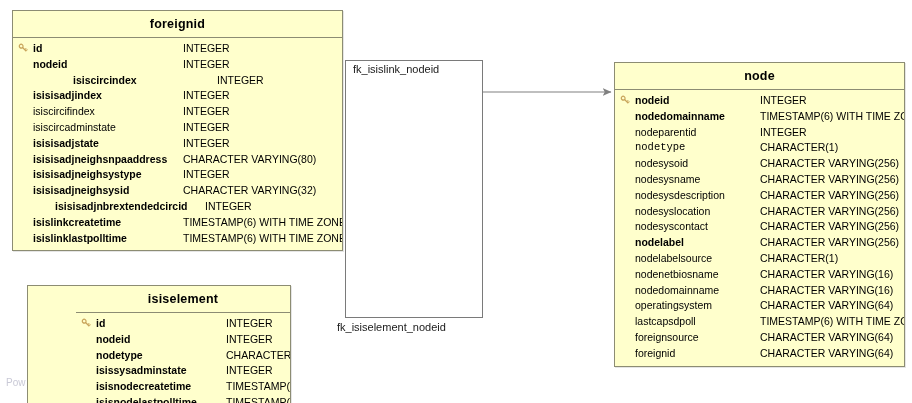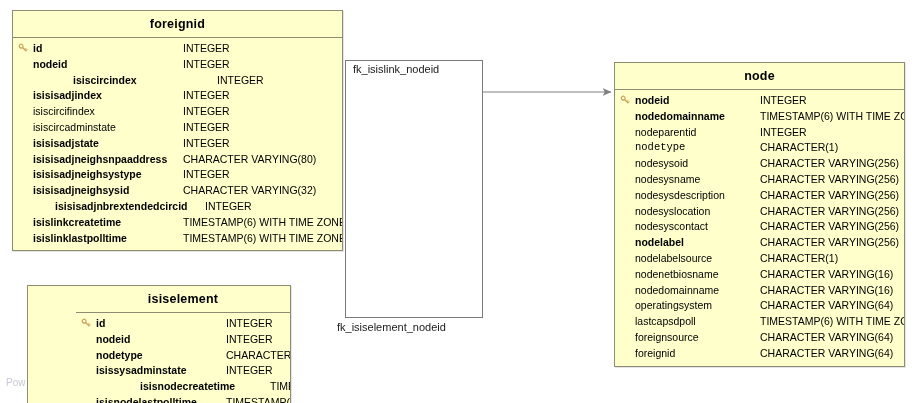--- a/index.html
+++ b/index.html
@@ -242,21 +242,21 @@
             <div class="cell-name" style="width: 130px;">nodetype</div>
             <div class="cell-type">CHARACTER VARYING(32)</div>
           </div>
           <div class="row fk">
             <div class="cell-key"></div>
             <div class="cell-name" style="width: 130px;">isissysadminstate</div>
             <div class="cell-type">INTEGER</div>
           </div>
           <div class="row fk">
             <div class="cell-key"></div>
-            <div class="cell-name" style="width: 130px; margin-left: 44px;">isisnodecreatetime</div>
+            <div class="cell-name" style="width: 130px;">isisnodecreatetime</div>
             <div class="cell-type">TIMESTAMP(6) WITH TIME ZONE</div>
           </div>
           <div class="row fk">
             <div class="cell-key"></div>
             <div class="cell-name" style="width: 130px;">isisnodelastpolltime</div>
             <div class="cell-type">TIMESTAMP(6) WITH TIME ZONE</div>
           </div>
         </div>
       </div>
       <div class="entity" style="left: 614px; top: 62px; width: 291px;">

